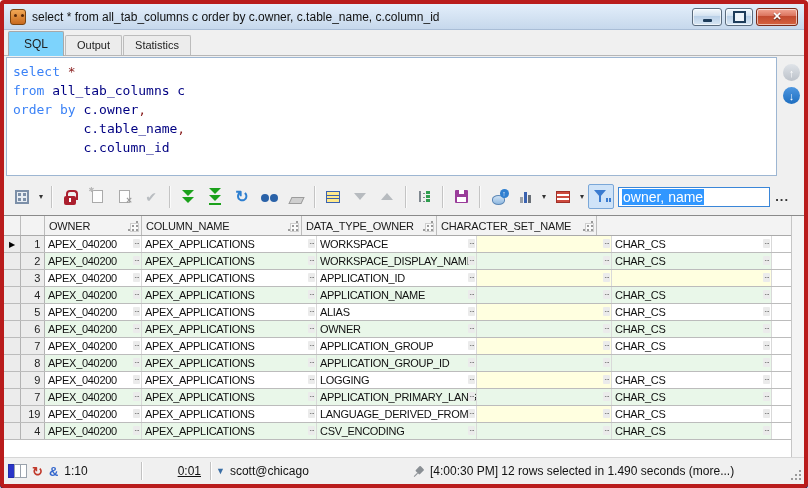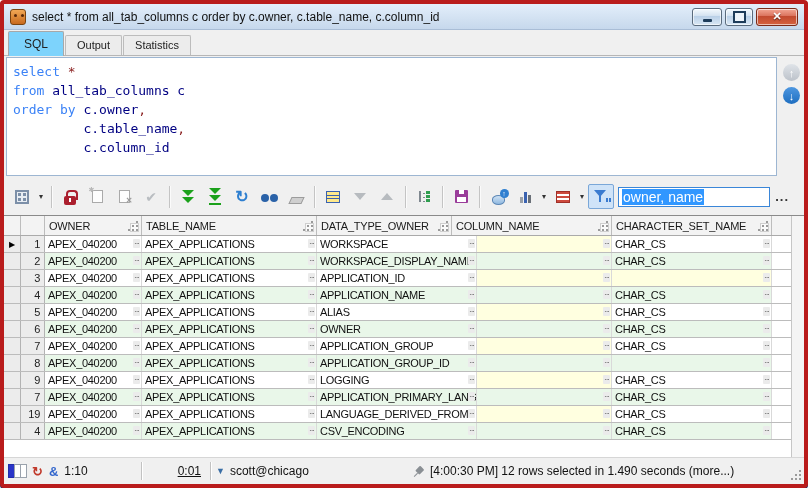--- a/index.html
+++ b/index.html
@@ -279,30 +279,26 @@
   </div>
 
   <div class="grid">
     <div class="ghead">
       <div class="hcell c-sel"></div>
       <div class="hcell c-num"></div>
       <div class="hcell c-owner">
           <span>OWNER</span>
           <span class="grip"></span>
         </div>
-      <div class="hcell c-table">
-          <span>TABLE_NAME</span>
+      <div class="hcell c-col">
+          <span>COLUMN_NAME</span>
           <span class="grip"></span>
         </div>
       <div class="hcell c-dto">
           <span>DATA_TYPE_OWNER</span>
-          <span class="grip"></span>
-        </div>
-      <div class="hcell c-col">
-          <span>COLUMN_NAME</span>
           <span class="grip"></span>
         </div>
       <div class="hcell c-csn">
           <span>CHARACTER_SET_NAME</span>
           <span class="grip"></span>
         </div>
     </div>
     <div class="gbody">
         <div class="grow">
           <div class="cell c-sel selcell">▶</div>

